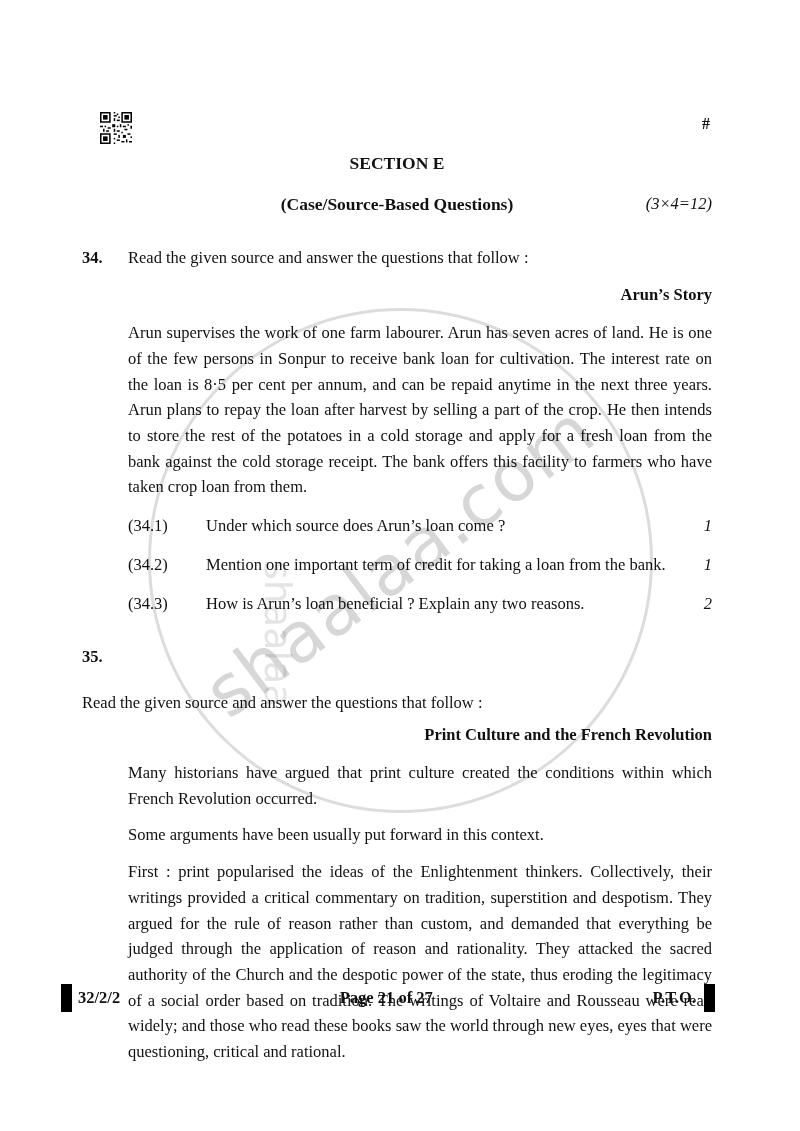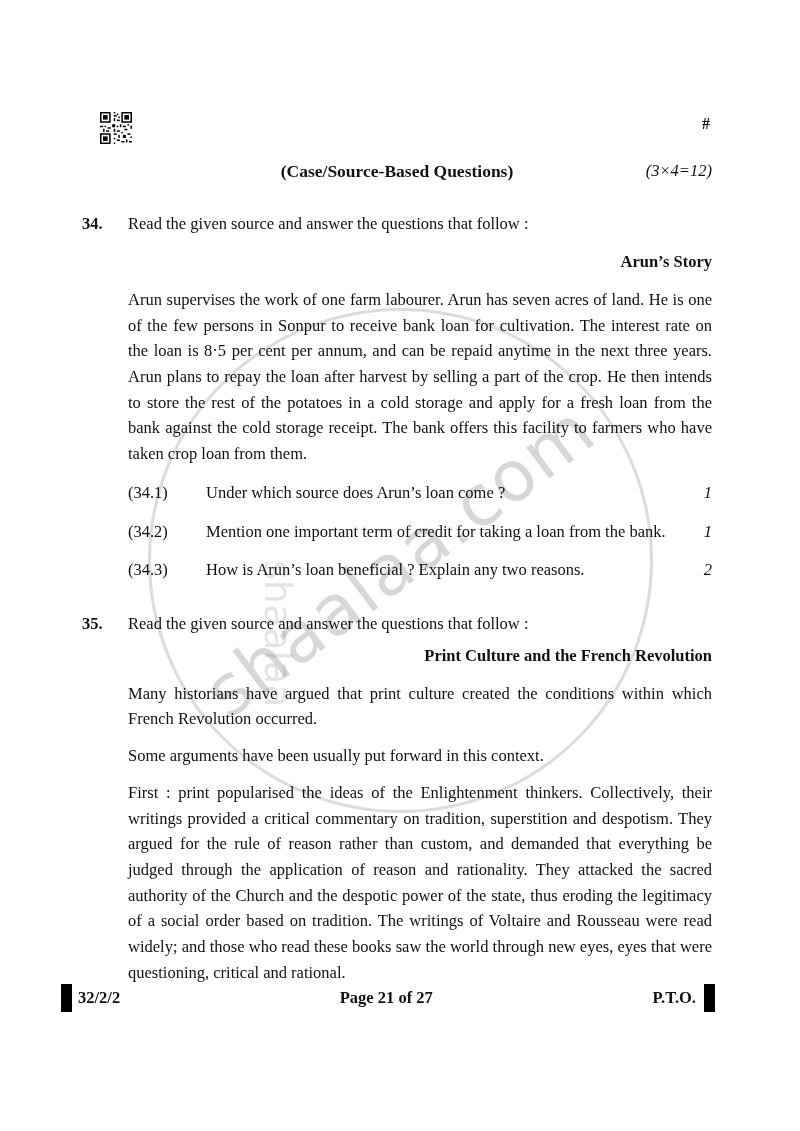--- a/index.html
+++ b/index.html
@@ -146,21 +146,21 @@
     flex: 1;
     text-align: justify;
     padding-right: 18px;
   }
   .subq-marks {
     flex: 0 0 14px;
     text-align: right;
     font-style: italic;
   }
   .q35 { margin-top: 28px; }
-  .q35 .q-intro-row { margin-bottom: 6px; }
+  .q35 .q-intro-row { margin-bottom: 6px; flex-direction: column; }
   
   .footer {
     position: absolute;
     left: 0;
     right: 0;
     top: 983px;
     height: 30px;
     display: flex;
     align-items: center;
     z-index: 2;
@@ -234,20 +234,21 @@
             <rect x="11" y="18" width="2" height="1"></rect>
           <rect x="14" y="19" width="2" height="1"></rect>
             <rect x="17" y="18" width="1" height="2"></rect>
           <rect x="19" y="19" width="2" height="1"></rect>
             <rect x="9" y="20" width="1" height="1"></rect>
         </g>
       </svg>
       <span class="hash">#</span>
     </div>
 
+    <div class="section-title">SECTION E</div>
     <div class="section-sub-row">
       <span class="section-subtitle">(Case/Source-Based Questions)</span>
       <span class="section-marks">(3×4=12)</span>
     </div>
 
     <div class="question">
       <div class="q-intro-row">
         <span class="q-number">34.</span>
         <span class="q-intro">Read the given source and answer the questions that follow :</span>
       </div>

